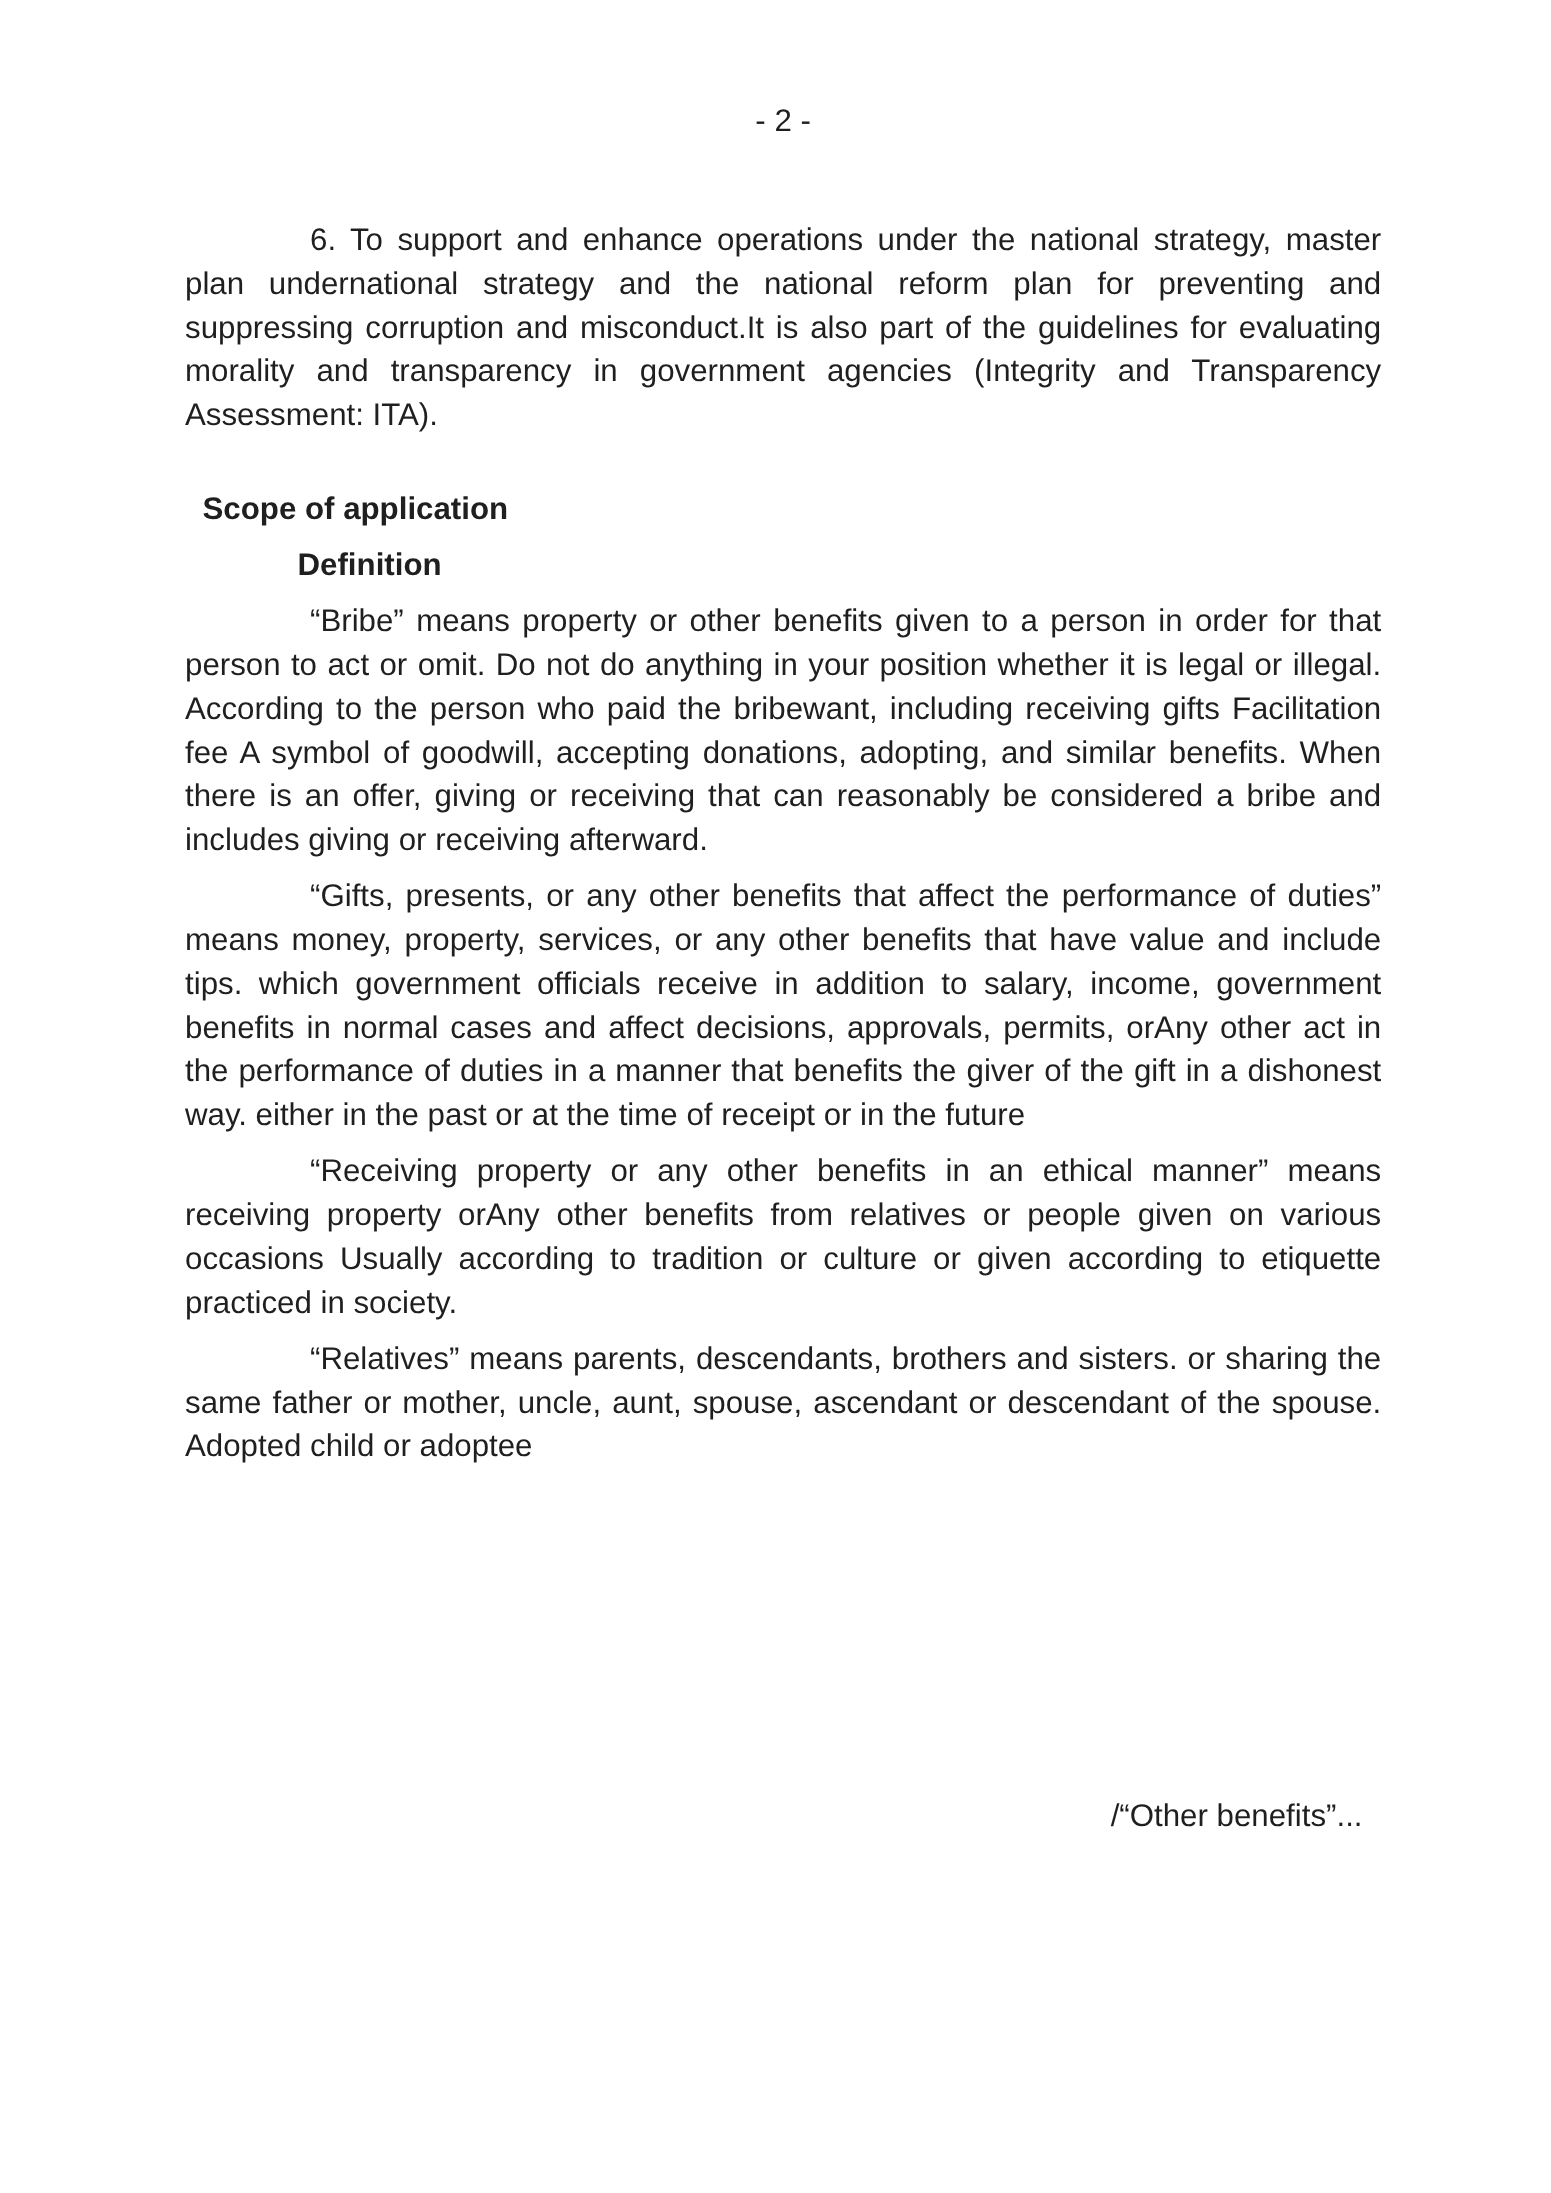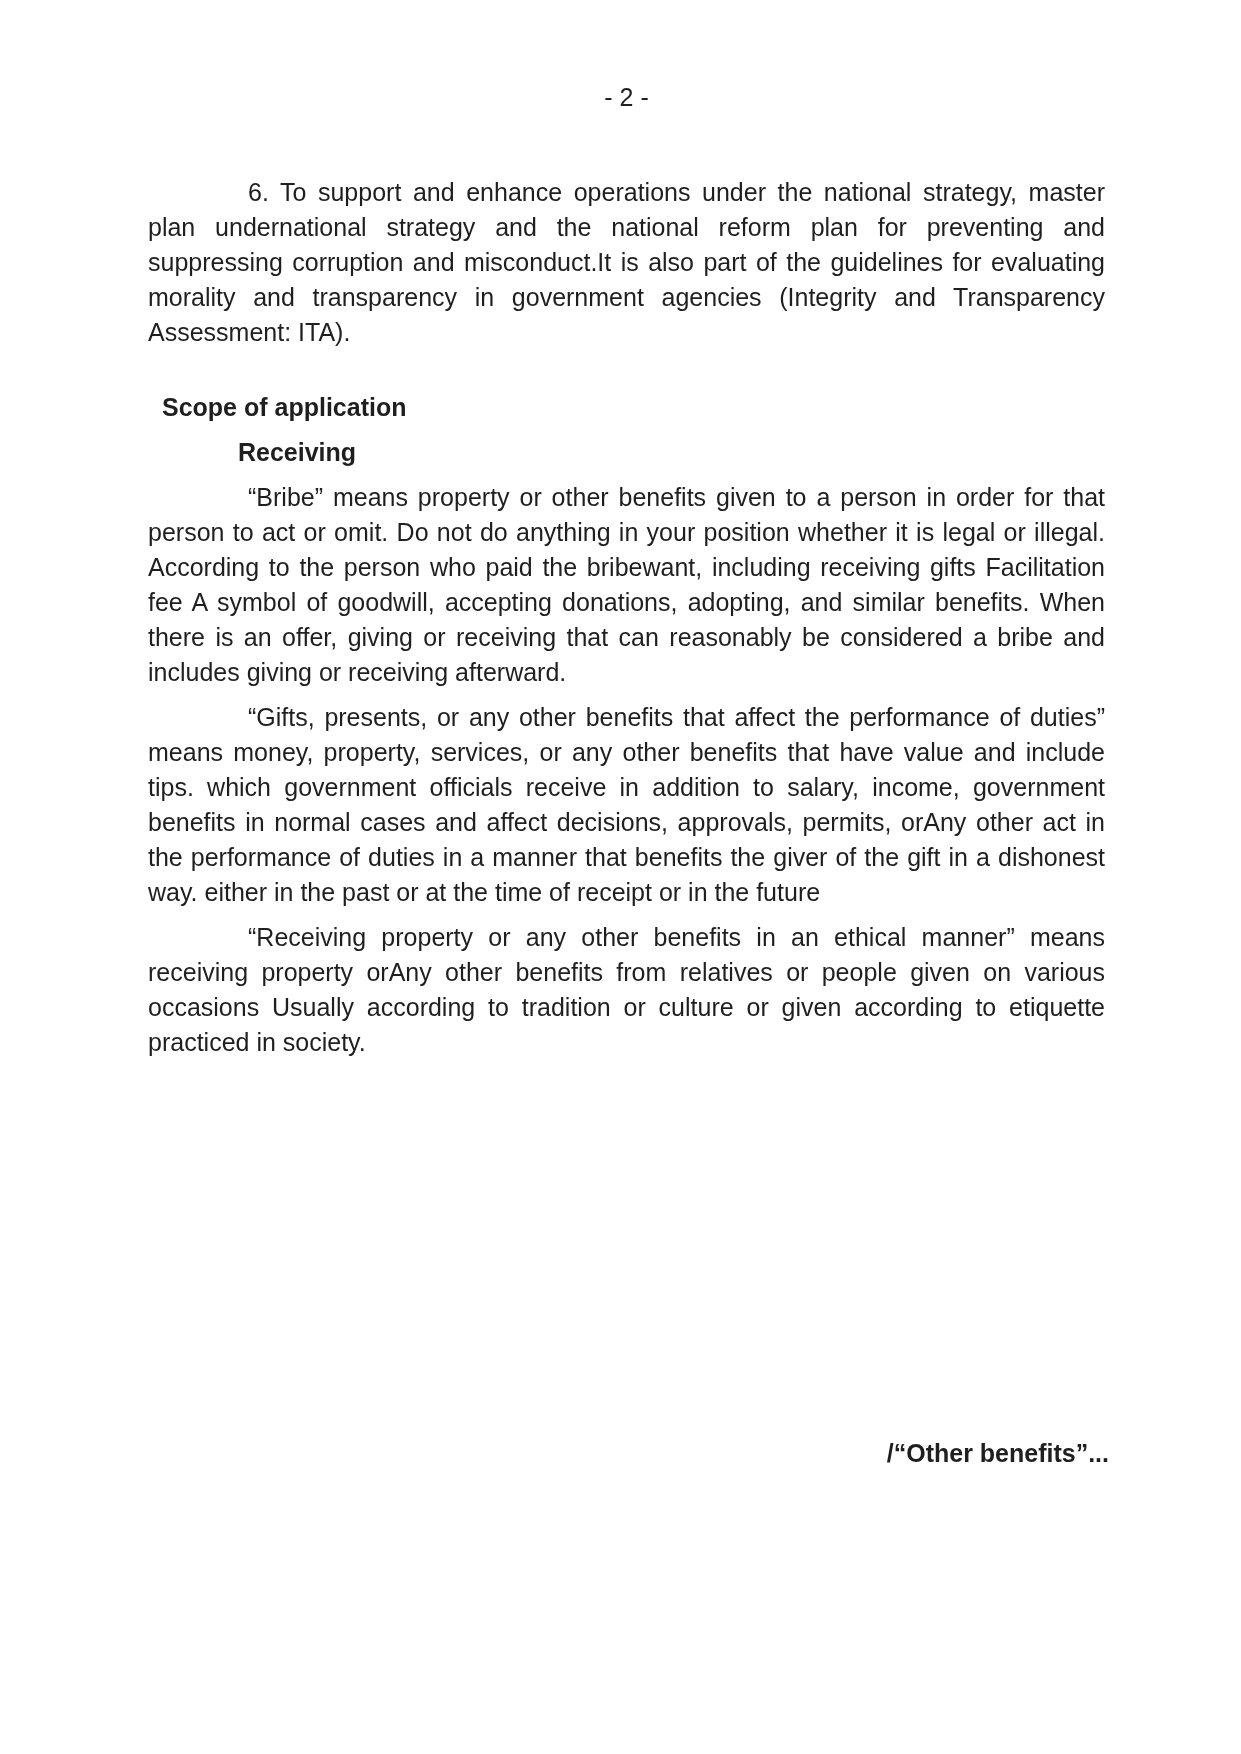--- a/index.html
+++ b/index.html
@@ -34,44 +34,44 @@
     font-weight: bold;
     margin: 10px 0 10px 90px;
   }
   .heading.big-gap {
     margin-top: 40px;
     margin-left: 14px;
   }
   .footer-note {
     position: absolute;
     top: 1436px;
-    right: 132px;
+    right: 151px;
     text-align: right;
     text-indent: 0;
-    font-weight: bold;
   }
 </style>
 </head>
 <body>
 
 <div class="page">
 
   <div class="page-number">- 2 -</div>
 
 
   <p class="para">6. To support and enhance operations under the national strategy, master plan undernational strategy and the national reform plan for preventing and suppressing corruption and misconduct.It is also part of the guidelines for evaluating morality and transparency in government agencies (Integrity and Transparency Assessment: ITA).</p>
 
   <div class="heading big-gap">Scope of application</div>
 
 
-  <div class="heading">Receiving</div>
+  <div class="heading">Definition</div>
 
   <p class="para">“Bribe” means property or other benefits given to a person in order for that person to act or omit. Do not do anything in your position whether it is legal or illegal. According to the person who paid the bribewant, including receiving gifts Facilitation fee A symbol of goodwill, accepting donations, adopting, and similar benefits. When there is an offer, giving or receiving that can reasonably be considered a bribe and includes giving or receiving afterward.</p>
 
   <p class="para">“Gifts, presents, or any other benefits that affect the performance of duties” means money, property, services, or any other benefits that have value and include tips. which government officials receive in addition to salary, income, government benefits in normal cases and affect decisions, approvals, permits, orAny other act in the performance of duties in a manner that benefits the giver of the gift in a dishonest way. either in the past or at the time of receipt or in the future</p>
 
 
   <p class="para">“Receiving property or any other benefits in an ethical manner” means receiving property orAny other benefits from relatives or people given on various occasions Usually according to tradition or culture or given according to etiquette practiced in society.</p>
 
+  <p class="para">“Relatives” means parents, descendants, brothers and sisters. or sharing the same father or mother, uncle, aunt, spouse, ascendant or descendant of the spouse. Adopted child or adoptee</p>
 
   <div class="footer-note">/“Other benefits”...</div>
 
 </div>
 
 </body></html>

